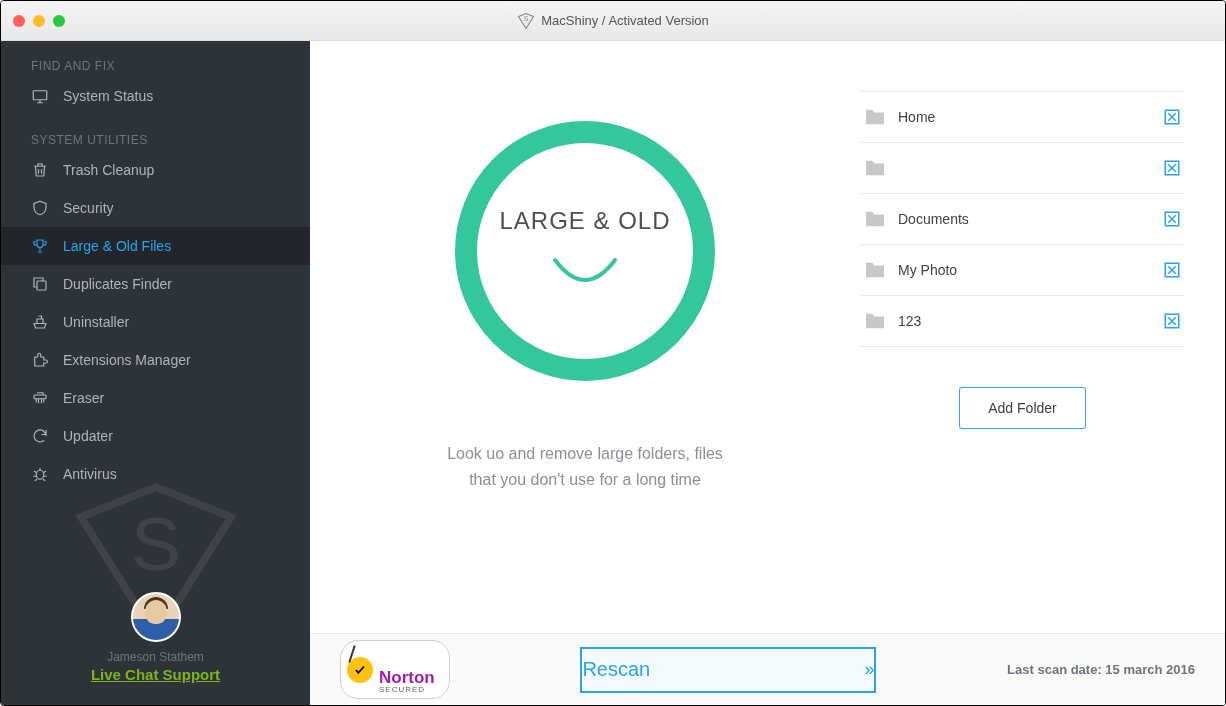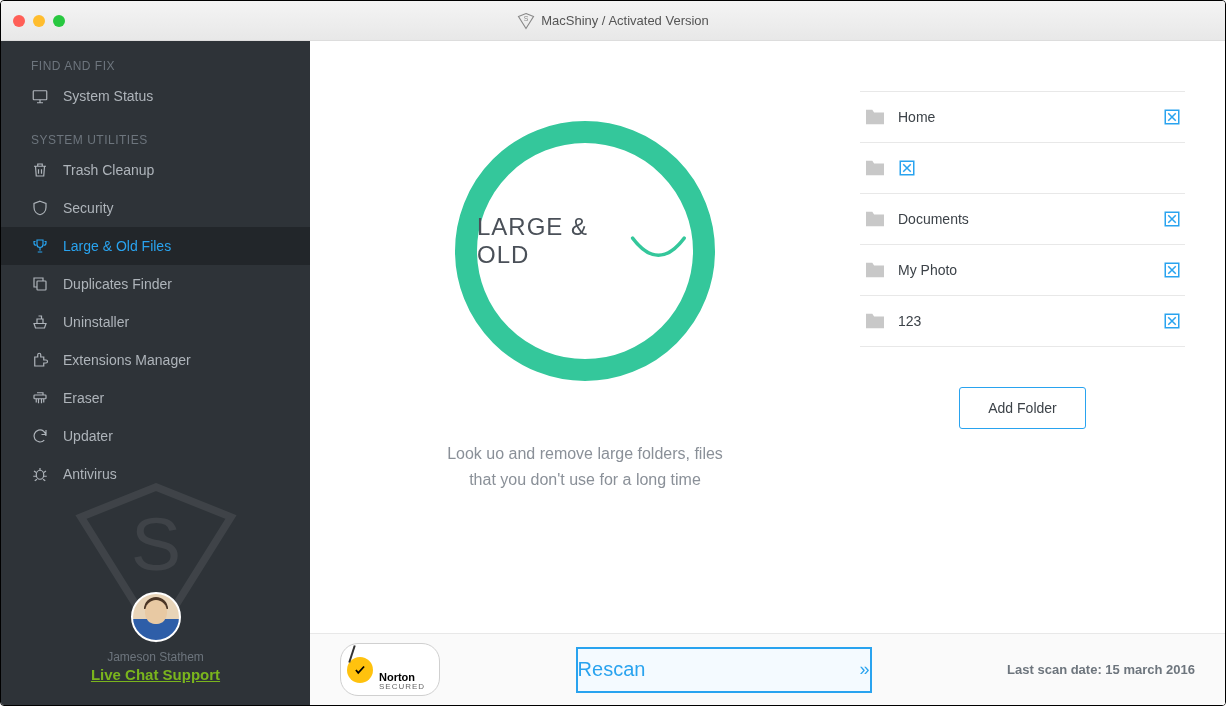--- a/index.html
+++ b/index.html
@@ -23,39 +23,39 @@
     .sidebar-footer { margin-top: auto; text-align: center; padding-bottom: 22px; position: relative; }
     .avatar { width: 50px; height: 50px; border-radius: 50%; background: linear-gradient(#e8d4b8 0%, #e8d4b8 55%, #2e5ea8 55%, #2e5ea8 100%); margin: 0 auto 8px; border: 2px solid #fff; position: relative; overflow: hidden; }
     .avatar-head { width: 22px; height: 24px; background: #e8c9a3; border-radius: 50% 50% 45% 45%; position: absolute; top: 6px; left: 50%; transform: translateX(-50%); }
     .avatar-hair { width: 24px; height: 12px; background: #4a3525; border-radius: 12px 12px 0 0; position: absolute; top: 3px; left: 50%; transform: translateX(-50%); }
     .user-name { font-size: 12px; color: #6d757d; margin-bottom: 2px; }
     .chat-link { font-size: 15px; font-weight: bold; color: #7ab51d; text-decoration: underline; cursor: pointer; }
     .watermark { position: absolute; top: -120px; left: 50%; transform: translateX(-50%); opacity: 0.08; pointer-events: none; }
     .main { flex: 1; background: #fff; display: flex; flex-direction: column; }
     .main-content { flex: 1; display: flex; padding: 40px 40px 0 40px; gap: 40px; }
     .left-col { flex: 0 0 470px; display: flex; flex-direction: column; align-items: center; }
-    .circle-badge { width: 260px; height: 260px; border-radius: 50%; border: 22px solid #34c79b; display: flex; flex-direction: row; align-items: center; justify-content: center; margin-top: 40px; }
+    .circle-badge { width: 260px; height: 260px; border-radius: 50%; border: 22px solid #34c79b; display: flex; flex-direction: column; align-items: center; justify-content: center; margin-top: 40px; }
     .circle-title { font-size: 24px; color: #4a5058; letter-spacing: 1px; margin-bottom: 20px; font-weight: 300; }
     .smile { width: 80px; height: 40px; }
     .desc { text-align: center; color: #8a9098; font-size: 16px; line-height: 1.6; margin-top: 60px; font-weight: 300; max-width: 340px; }
     .right-col { flex: 1; padding-top: 10px; }
     .folder-list { }
-    .folder-row { display: flex; align-items: center; padding: 16px 4px; border-bottom: 1px solid #e8e8e8; }
+    .folder-row { display: flex; align-items: center; padding: 16px 4px; border-bottom: 1px solid #e8e8e8; justify-content: space-between; }
     .folder-row:first-child { border-top: 1px solid #e8e8e8; }
     .folder-icon { width: 22px; height: 18px; margin-right: 12px; }
     .folder-name { flex: 1; color: #3c4248; font-size: 14px; }
     .remove-btn { width: 18px; height: 18px; cursor: pointer; color: #29a3ef; }
     .add-folder-wrap { text-align: center; margin-top: 40px; }
     .add-folder-btn { display: inline-block; border: 1px solid #29a3ef; color: #3c4248; background: #fff; padding: 12px 28px; font-size: 14px; border-radius: 3px; cursor: pointer; }
     .bottom-bar { height: 72px; border-top: 1px solid #e8e8e8; background: #fafafa; display: flex; align-items: center; padding: 0 30px; }
     .norton-badge { display: flex; align-items: center; background: #fff; border: 1px solid #d0d0d0; border-radius: 18px; padding: 4px 14px 4px 6px; gap: 6px; }
     .norton-check { width: 26px; height: 26px; background: #ffc20e; border-radius: 50%; display: flex; align-items: center; justify-content: center; position: relative; }
     .norton-check::before { content: ""; position: absolute; width: 2px; height: 18px; background: #333; top: -12px; left: 4px; transform: rotate(18deg); }
     .norton-text { font-size: 10px; line-height: 1; }
-    .norton-text .brand { font-weight: bold; color: #000000; font-size: 11px; margin-top: 24px; }
+    .norton-text .brand { font-weight: bold; color: #a21caf; font-size: 17px; margin-top: 24px; }
     .norton-text .secured { color: #666; letter-spacing: 1px; font-size: 8px; }
     .rescan-btn { margin: 0 auto; width: 296px; height: 46px; border: 2px solid #29a3ef; background: #f4faff; color: #29a3ef; font-size: 20px; display: flex; align-items: center; justify-content: space-between; gap: 70px; cursor: pointer; font-weight: 300; }
     .rescan-btn .arrow { font-size: 18px; }
     .last-scan { color: #6d757d; font-size: 13px; font-weight: bold; }
   </style>
 </head>
 <body>
 
 <div class="window">
   <div class="titlebar">

